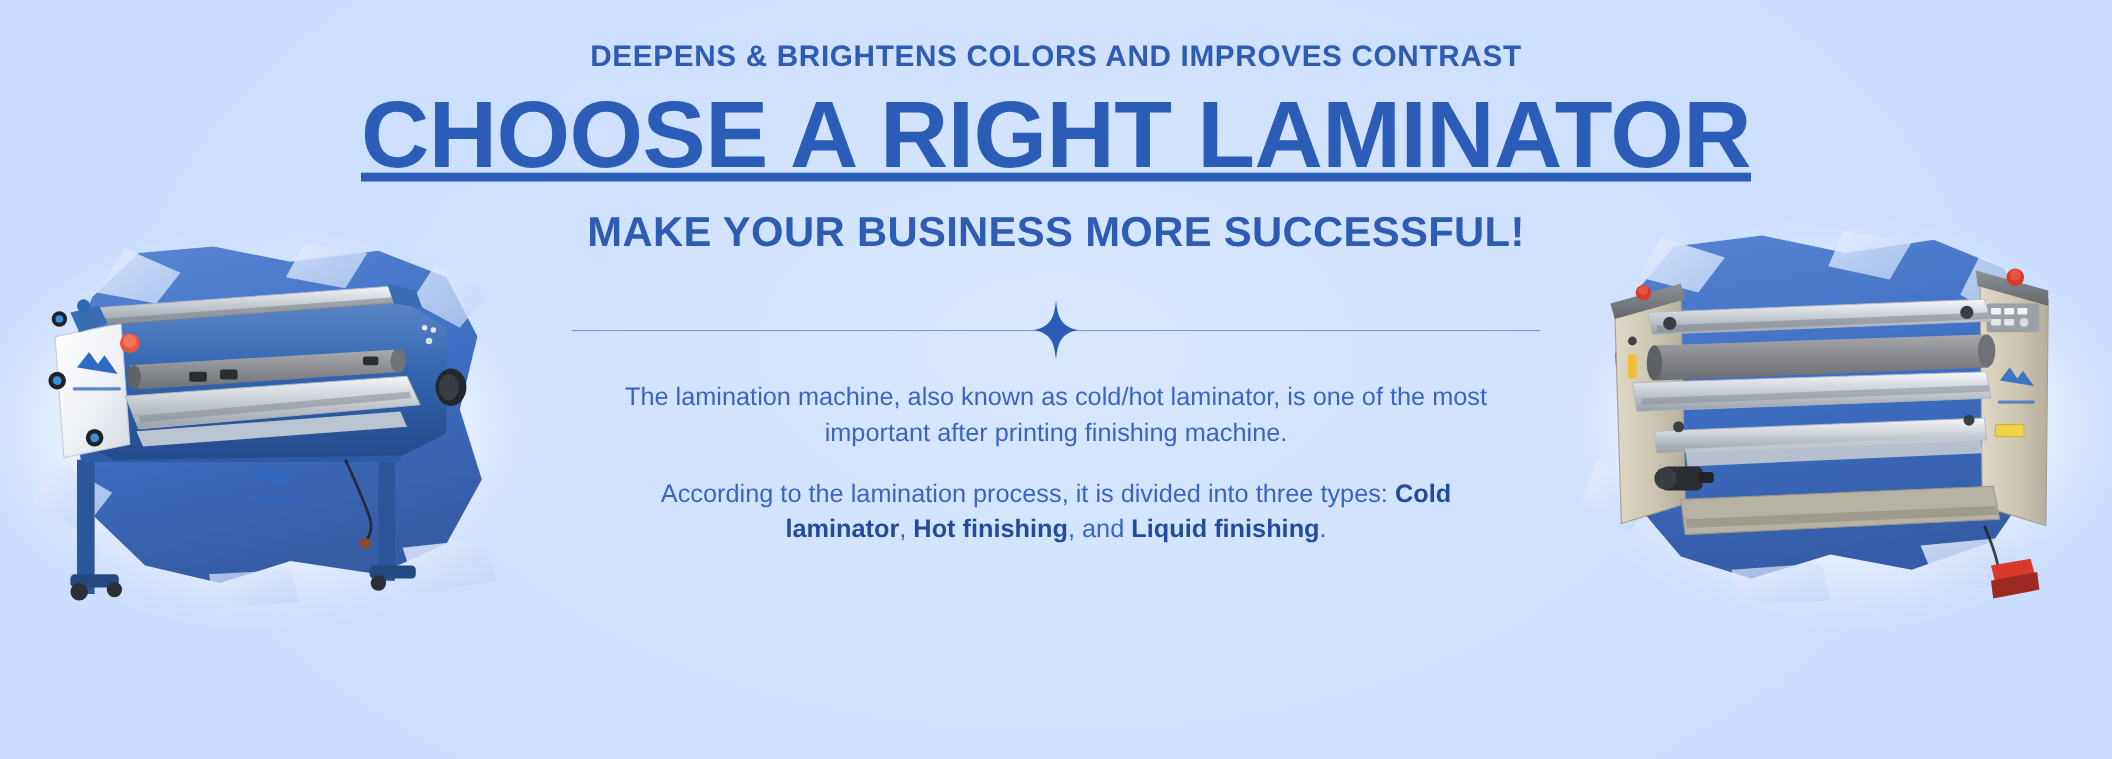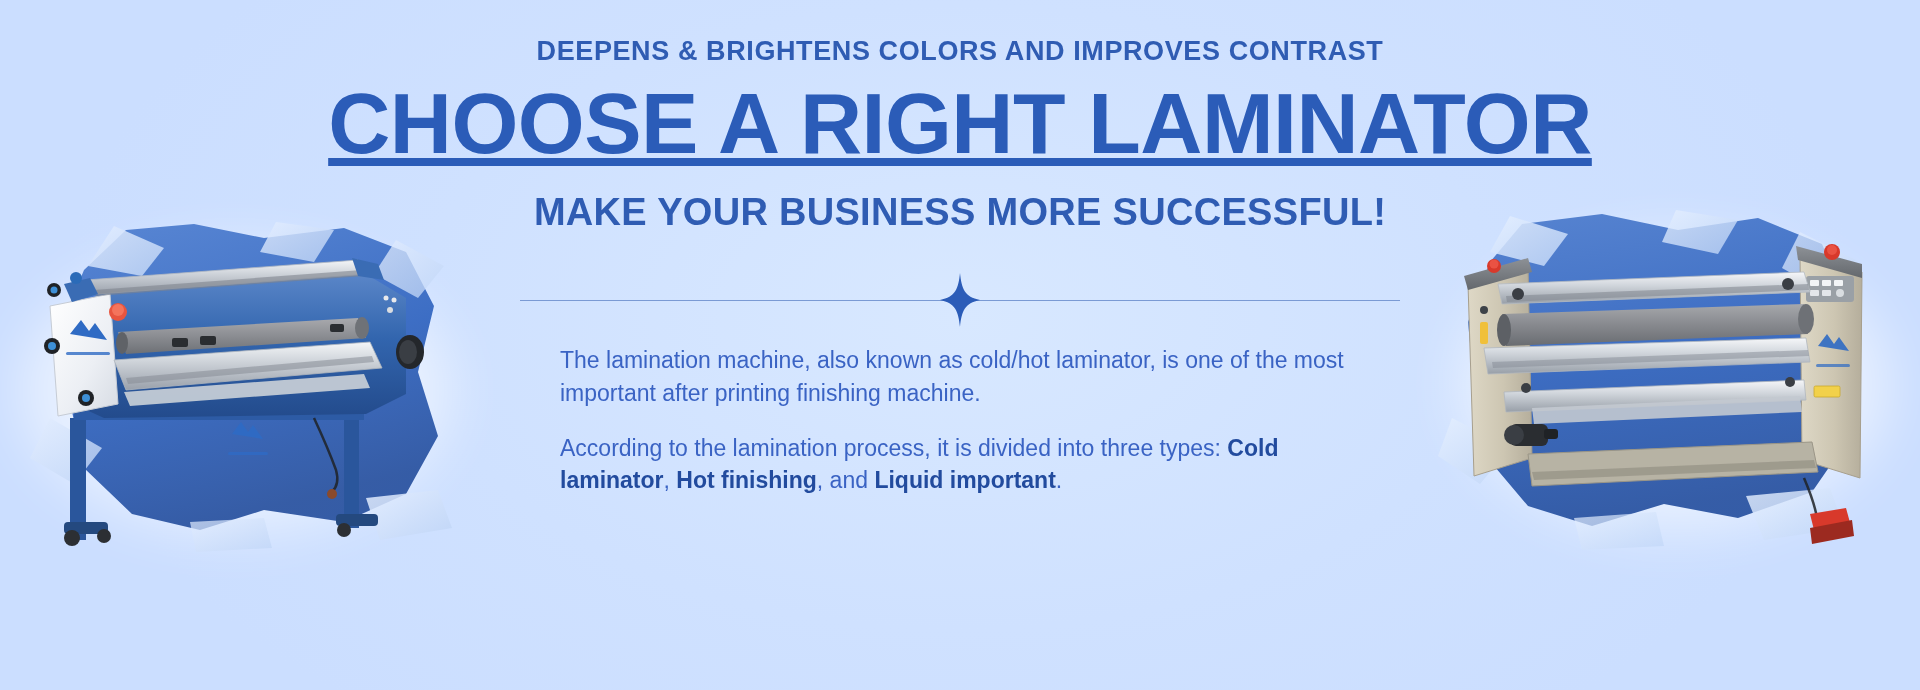--- a/index.html
+++ b/index.html
@@ -95,21 +95,21 @@
     width: 40px;
     height: 54px;
     z-index: 2;
   }
   .sparkle svg { display: block; }
 
   
   .copy {
     margin-top: 14px;
     width: 800px;
-    text-align: left;
+    text-align: center;
     color: #3a63c4;
   }
   .para {
     font-size: 23px;
     line-height: 1.42;
     color: #3a63c4;
   }
   .para + .para { margin-top: 22px; }
   .para b, .para strong {
     font-weight: 700;
@@ -404,17 +404,17 @@
       <div class="divider-line"></div>
       <div class="sparkle">
         <svg viewBox="0 0 40 54" width="40" height="54">
           <path d="M20 0 C21.6 15.5 24.5 24 40 27 C24.5 30 21.6 38.5 20 54 C18.4 38.5 15.5 30 0 27 C15.5 24 18.4 15.5 20 0 Z" fill="#2b5cb8"></path>
         </svg>
       </div>
     </div>
 
     <div class="copy">
       <p class="para">The lamination machine, also known as cold/hot laminator, is one of the most important after printing finishing machine.</p>
-      <p class="para">According to the lamination process, it is divided into three types: <b>Cold laminator</b>, <b>Hot finishing</b>, and <b>Liquid important</b>.</p>
+      <p class="para">According to the lamination process, it is divided into three types: <b>Cold laminator</b>, <b>Hot finishing</b>, and <b>Liquid finishing</b>.</p>
     </div>
 
   </div>
 </div>
 
 </body></html>

